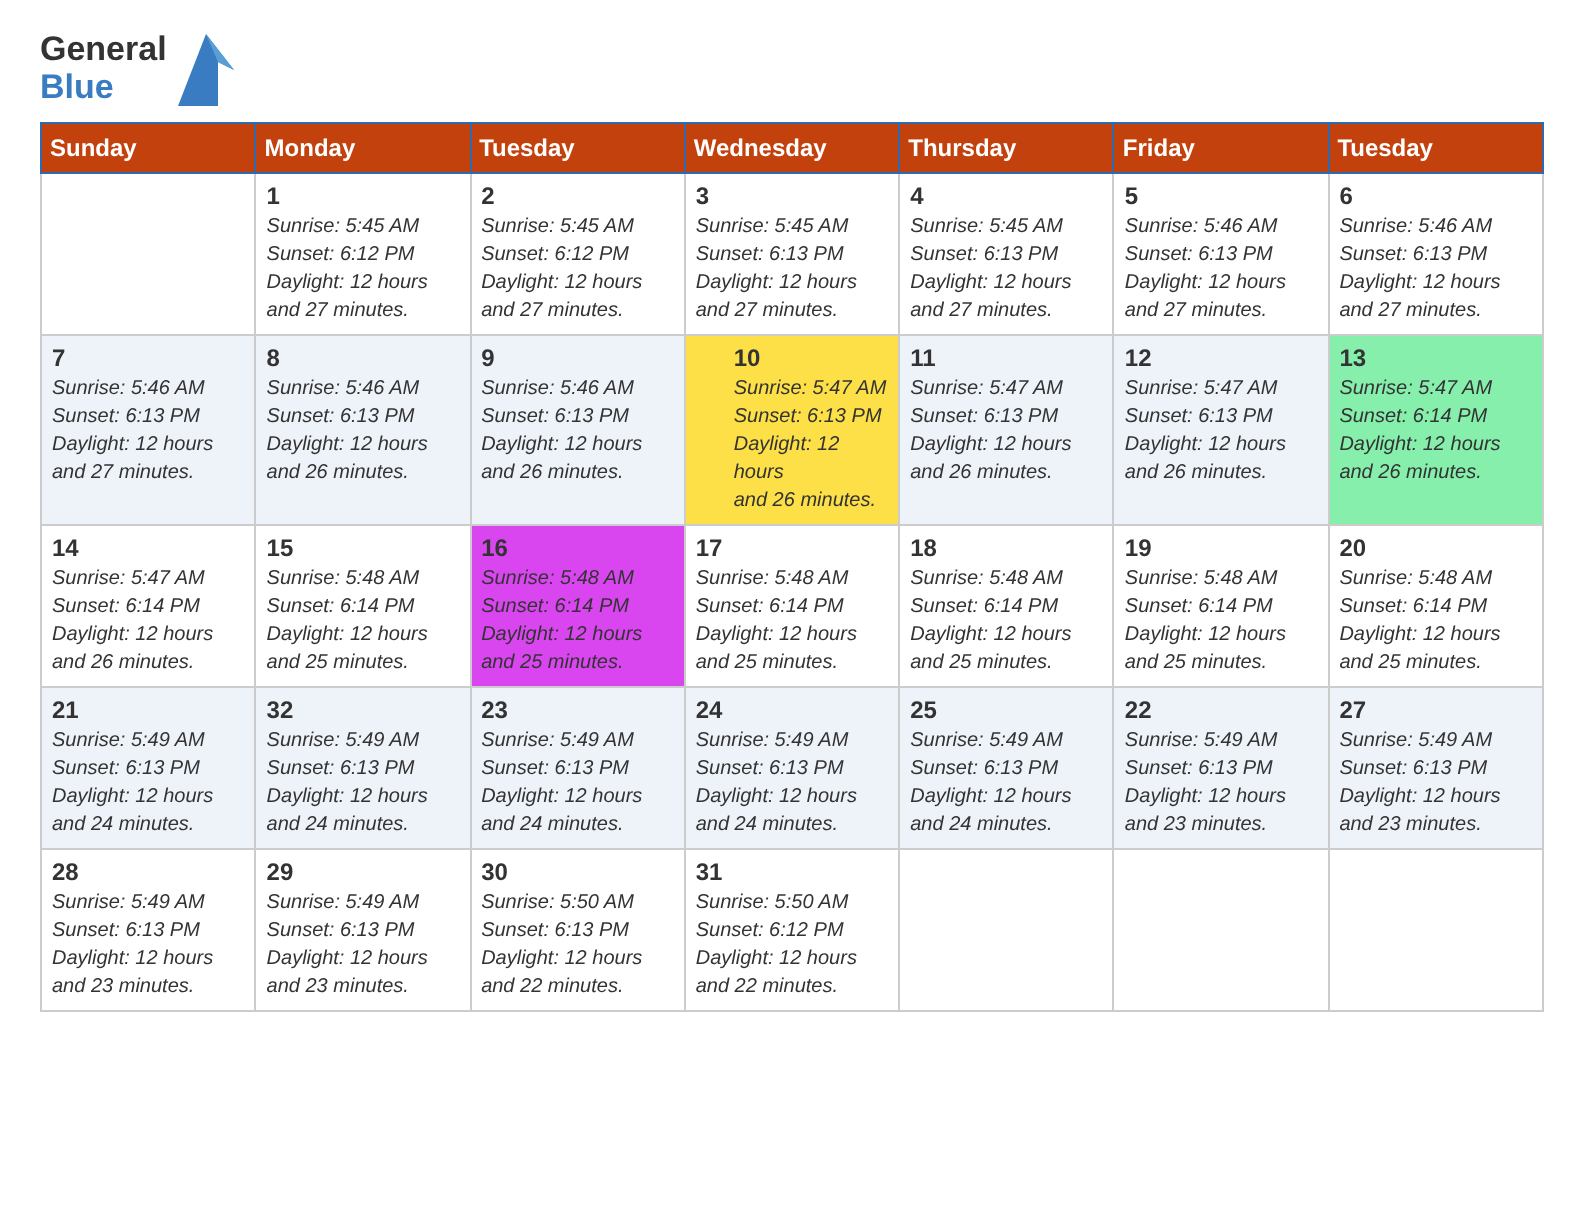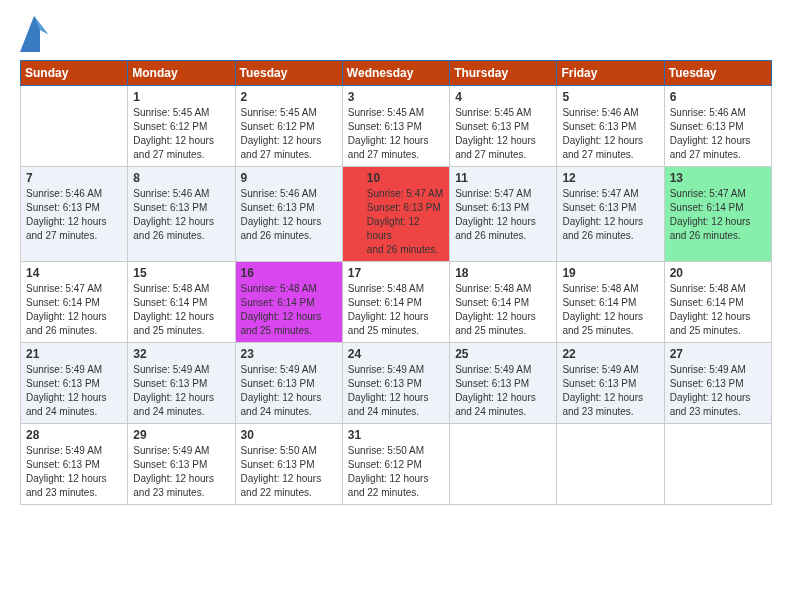--- a/index.html
+++ b/index.html
@@ -65,31 +65,36 @@
       font-weight: bold;
       font-size: 12px;
       color: #333;
       display: block;
       margin-bottom: 2px;
     }
     .cell-info {
       font-size: 10px;
       color: #333;
       line-height: 1.4;
+      font-style: italic;
     }
     .empty-cell {
       background: #fff !important;
     }
   </style>
 </head>
 <body>
 
 <div class="header-area">
   <div class="logo">
     <div class="logo-wrapper">
+      <div style="display:flex; flex-direction:column; align-items:flex-start; line-height:1.1;">
+        <span style="font-size:17px; font-weight:bold; color:#333;">General</span>
+        <span style="font-size:17px; font-weight:bold; color:#3a7cc1;">Blue</span>
+      </div>
       <svg width="28" height="36" viewBox="0 0 28 36" xmlns="http://www.w3.org/2000/svg">
         <polygon points="0,36 14,0 28,18 20,14 20,36" fill="#3a7cc1"></polygon>
         <polygon points="14,0 28,18 20,14" fill="#5a9fd4"></polygon>
       </svg>
     </div>
   </div>
   <div class="month-title"></div>
 </div>
 
 <div class="subtitle"></div>
@@ -167,21 +172,21 @@
 Daylight: 12 hours
 and 26 minutes.</div>
         </td>
         <td style="background: rgb(238, 243, 250);">
           <span class="day-number">9</span>
           <div class="cell-info" style="white-space: pre-line;">Sunrise: 5:46 AM
 Sunset: 6:13 PM
 Daylight: 12 hours
 and 26 minutes.</div>
         </td>
-        <td style="background: #ef4444; padding-left: 24px;">
+        <td style="background: #fde047; padding-left: 24px;">
           <span class="day-number">10</span>
           <div class="cell-info" style="white-space: pre-line;">Sunrise: 5:47 AM
 Sunset: 6:13 PM
 Daylight: 12 hours
 and 26 minutes.</div>
         </td>
         <td style="background: rgb(238, 243, 250);">
           <span class="day-number">11</span>
           <div class="cell-info" style="white-space: pre-line;">Sunrise: 5:47 AM
 Sunset: 6:13 PM

